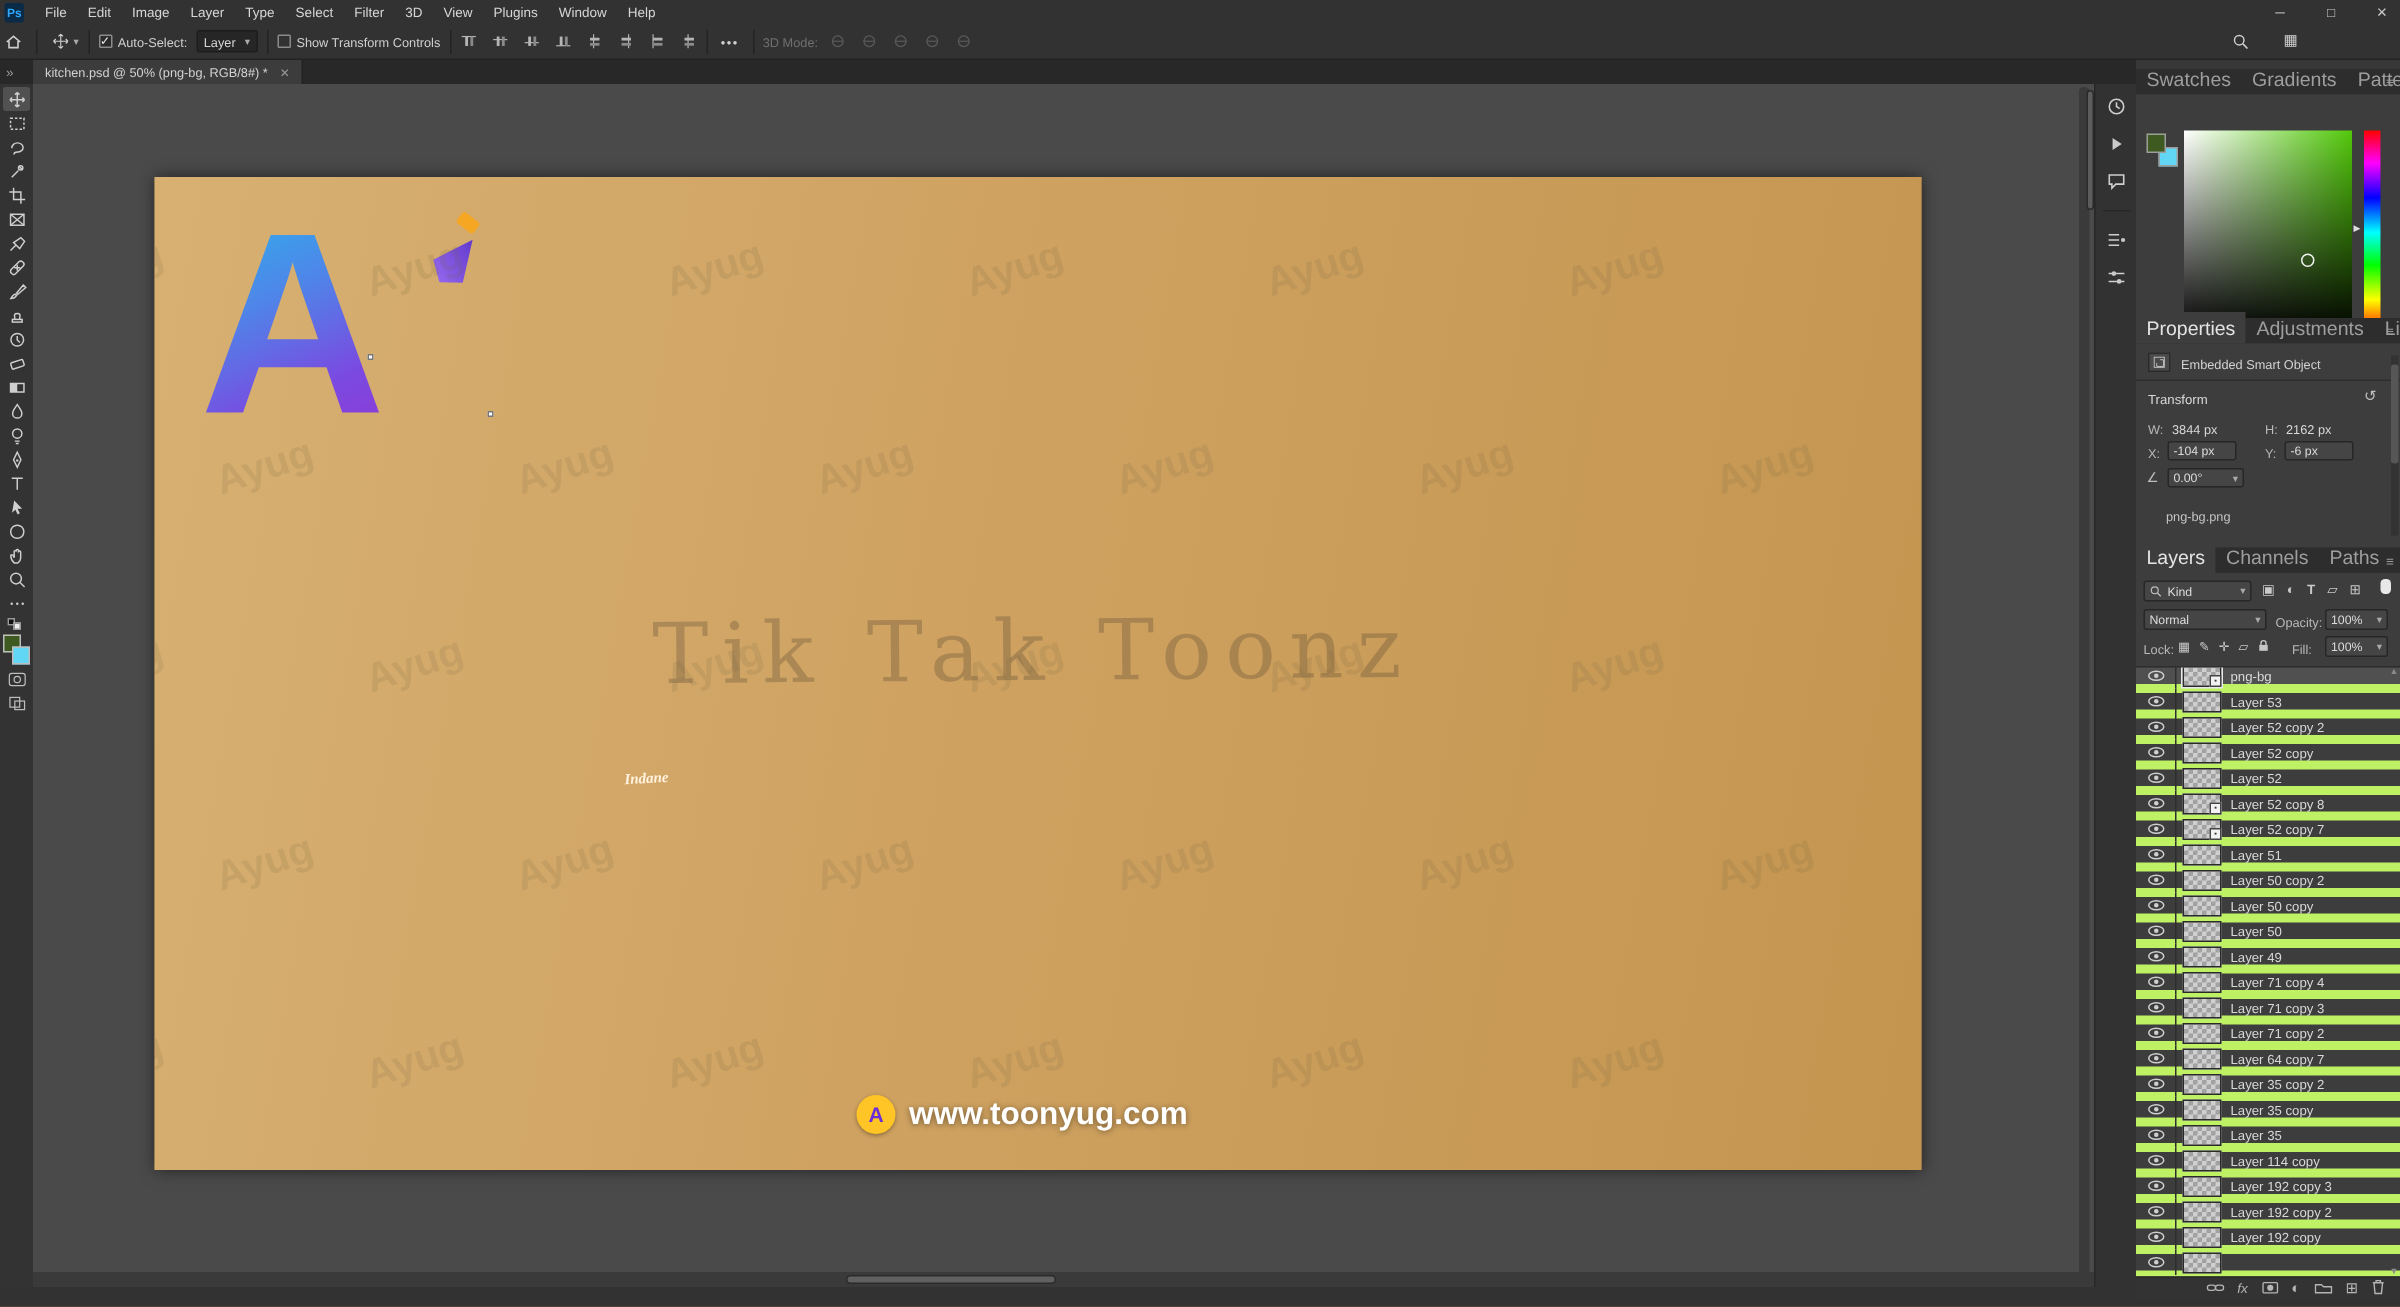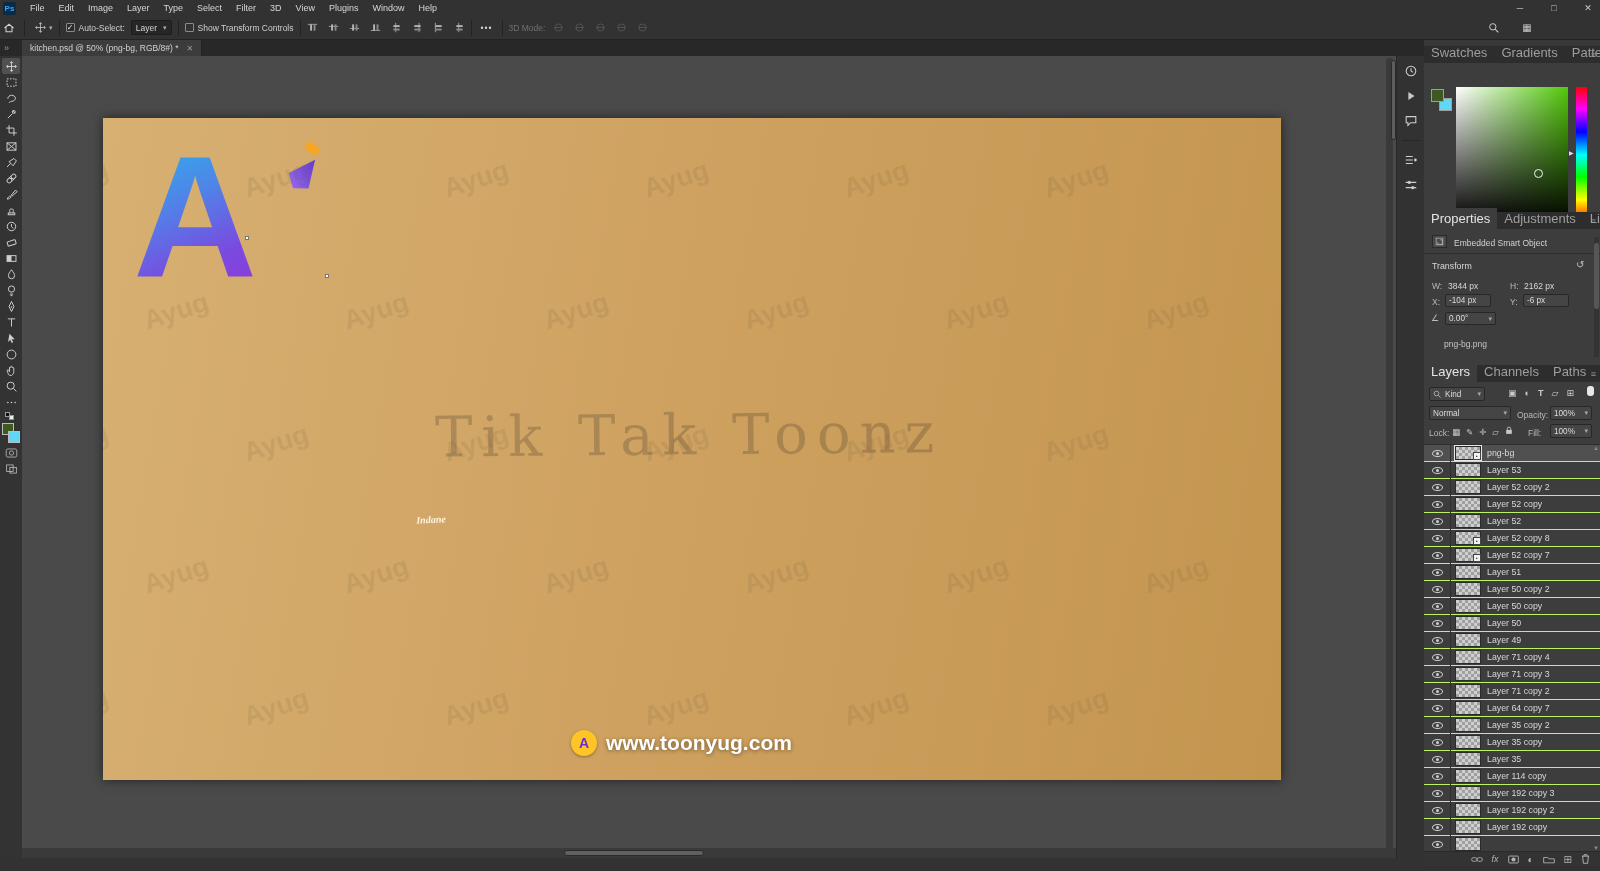--- a/index.html
+++ b/index.html
@@ -103,21 +103,21 @@
   #fgsw { position:absolute; left:7px; top:26px; width:13px; height:13px; border:1px solid #9d9d9d; z-index:2; }
   #bgsw { position:absolute; left:15px; top:35px; width:13px; height:13px; border:1px solid #9d9d9d; }
   #colorfield { position:absolute; left:32px; top:24px; width:112px; height:136px; }
   #colorfield .ring { position:absolute; left:78px; top:82px; width:9px; height:9px; border:1px solid #f2f2f2; border-radius:50%; }
   #huebar { position:absolute; left:152px; top:24px; width:11px; height:136px;
     background:linear-gradient(180deg,#ff0000 0%,#ff00ff 16%,#0000ff 33%,#00ffff 50%,#00ff00 66%,#ffff00 83%,#ff0000 100%); }
   #huearrow { position:absolute; left:145px; top:86px; color:#ddd; font-size:6px; }
 
   
   #lay-list { position:absolute; left:0; top:72px; width:176px; height:406px; overflow:hidden; }
-  .lrow { position:relative; width:176px; height:17px; border-bottom:1px solid #bef264; display:flex; align-items:center; }
+  .lrow { position:relative; width:176px; height:17px; border-bottom:6px solid #bef264; display:flex; align-items:center; }
   .lrow.sel { background:#505050; }
   .eyecell { width:27px; height:17px; border-right:1px solid #2e2e2e; display:flex; align-items:center; justify-content:center; }
   .eye { position:relative; width:11px; height:7px; border:1px solid #cfcfcf; border-radius:50%; }
   .eye::after { content:""; position:absolute; left:3px; top:1px; width:3px; height:3px; background:#cfcfcf; border-radius:50%; }
   .thumb { position:relative; width:26px; height:14px; margin-left:4px; background:#cfcfcf;
     background-image:linear-gradient(45deg,#9f9f9f 25%,transparent 25%,transparent 75%,#9f9f9f 75%),
       linear-gradient(45deg,#9f9f9f 25%,transparent 25%,transparent 75%,#9f9f9f 75%);
     background-size:6px 6px; background-position:0 0,3px 3px; border:1px solid #2a2a2a; }
   .thumb.framed { outline:1px solid #e8e8e8; }
   .sbadge { position:absolute; right:-1px; bottom:-1px; width:8px; height:8px; background:#f2f2f2; border:1px solid #444;
@@ -606,21 +606,21 @@
 
     <div class="pgroup" style="top:325px; height:493px;">
       <div class="ptabs" id="lay-tabs">
         <span class="ptab on">Layers</span>
           <span class="ptab">Channels</span>
           <span class="ptab">Paths</span>
           <span class="pmenu">≡</span>
       </div>
       <div class="pbody" style="height:476px;">
 
-        <div class="pfield" style="left:5px; top:5px; width:56px; height:14px;">
+        <div class="pfield" style="left:5px; top:5px; width:72px; height:14px;">
           <span style="display:flex; align-items:center; gap:4px;">
             <svg width="8" height="8" viewBox="0 0 16 16">
                 <circle cx="7" cy="7" r="4.6" stroke="#bdbdbd" fill="none" stroke-width="1.6"></circle>
                 <path d="M10.6 10.6L15 15" stroke="#bdbdbd" stroke-width="1.8"></path>
               </svg>
             <span>Kind</span>
           </span>
           <span class="chev">▾</span>
         </div>
         <span class="ab" style="left:84px; top:6px; color:#c9c9c9; font-size:9px; display:flex; gap:8px;">

